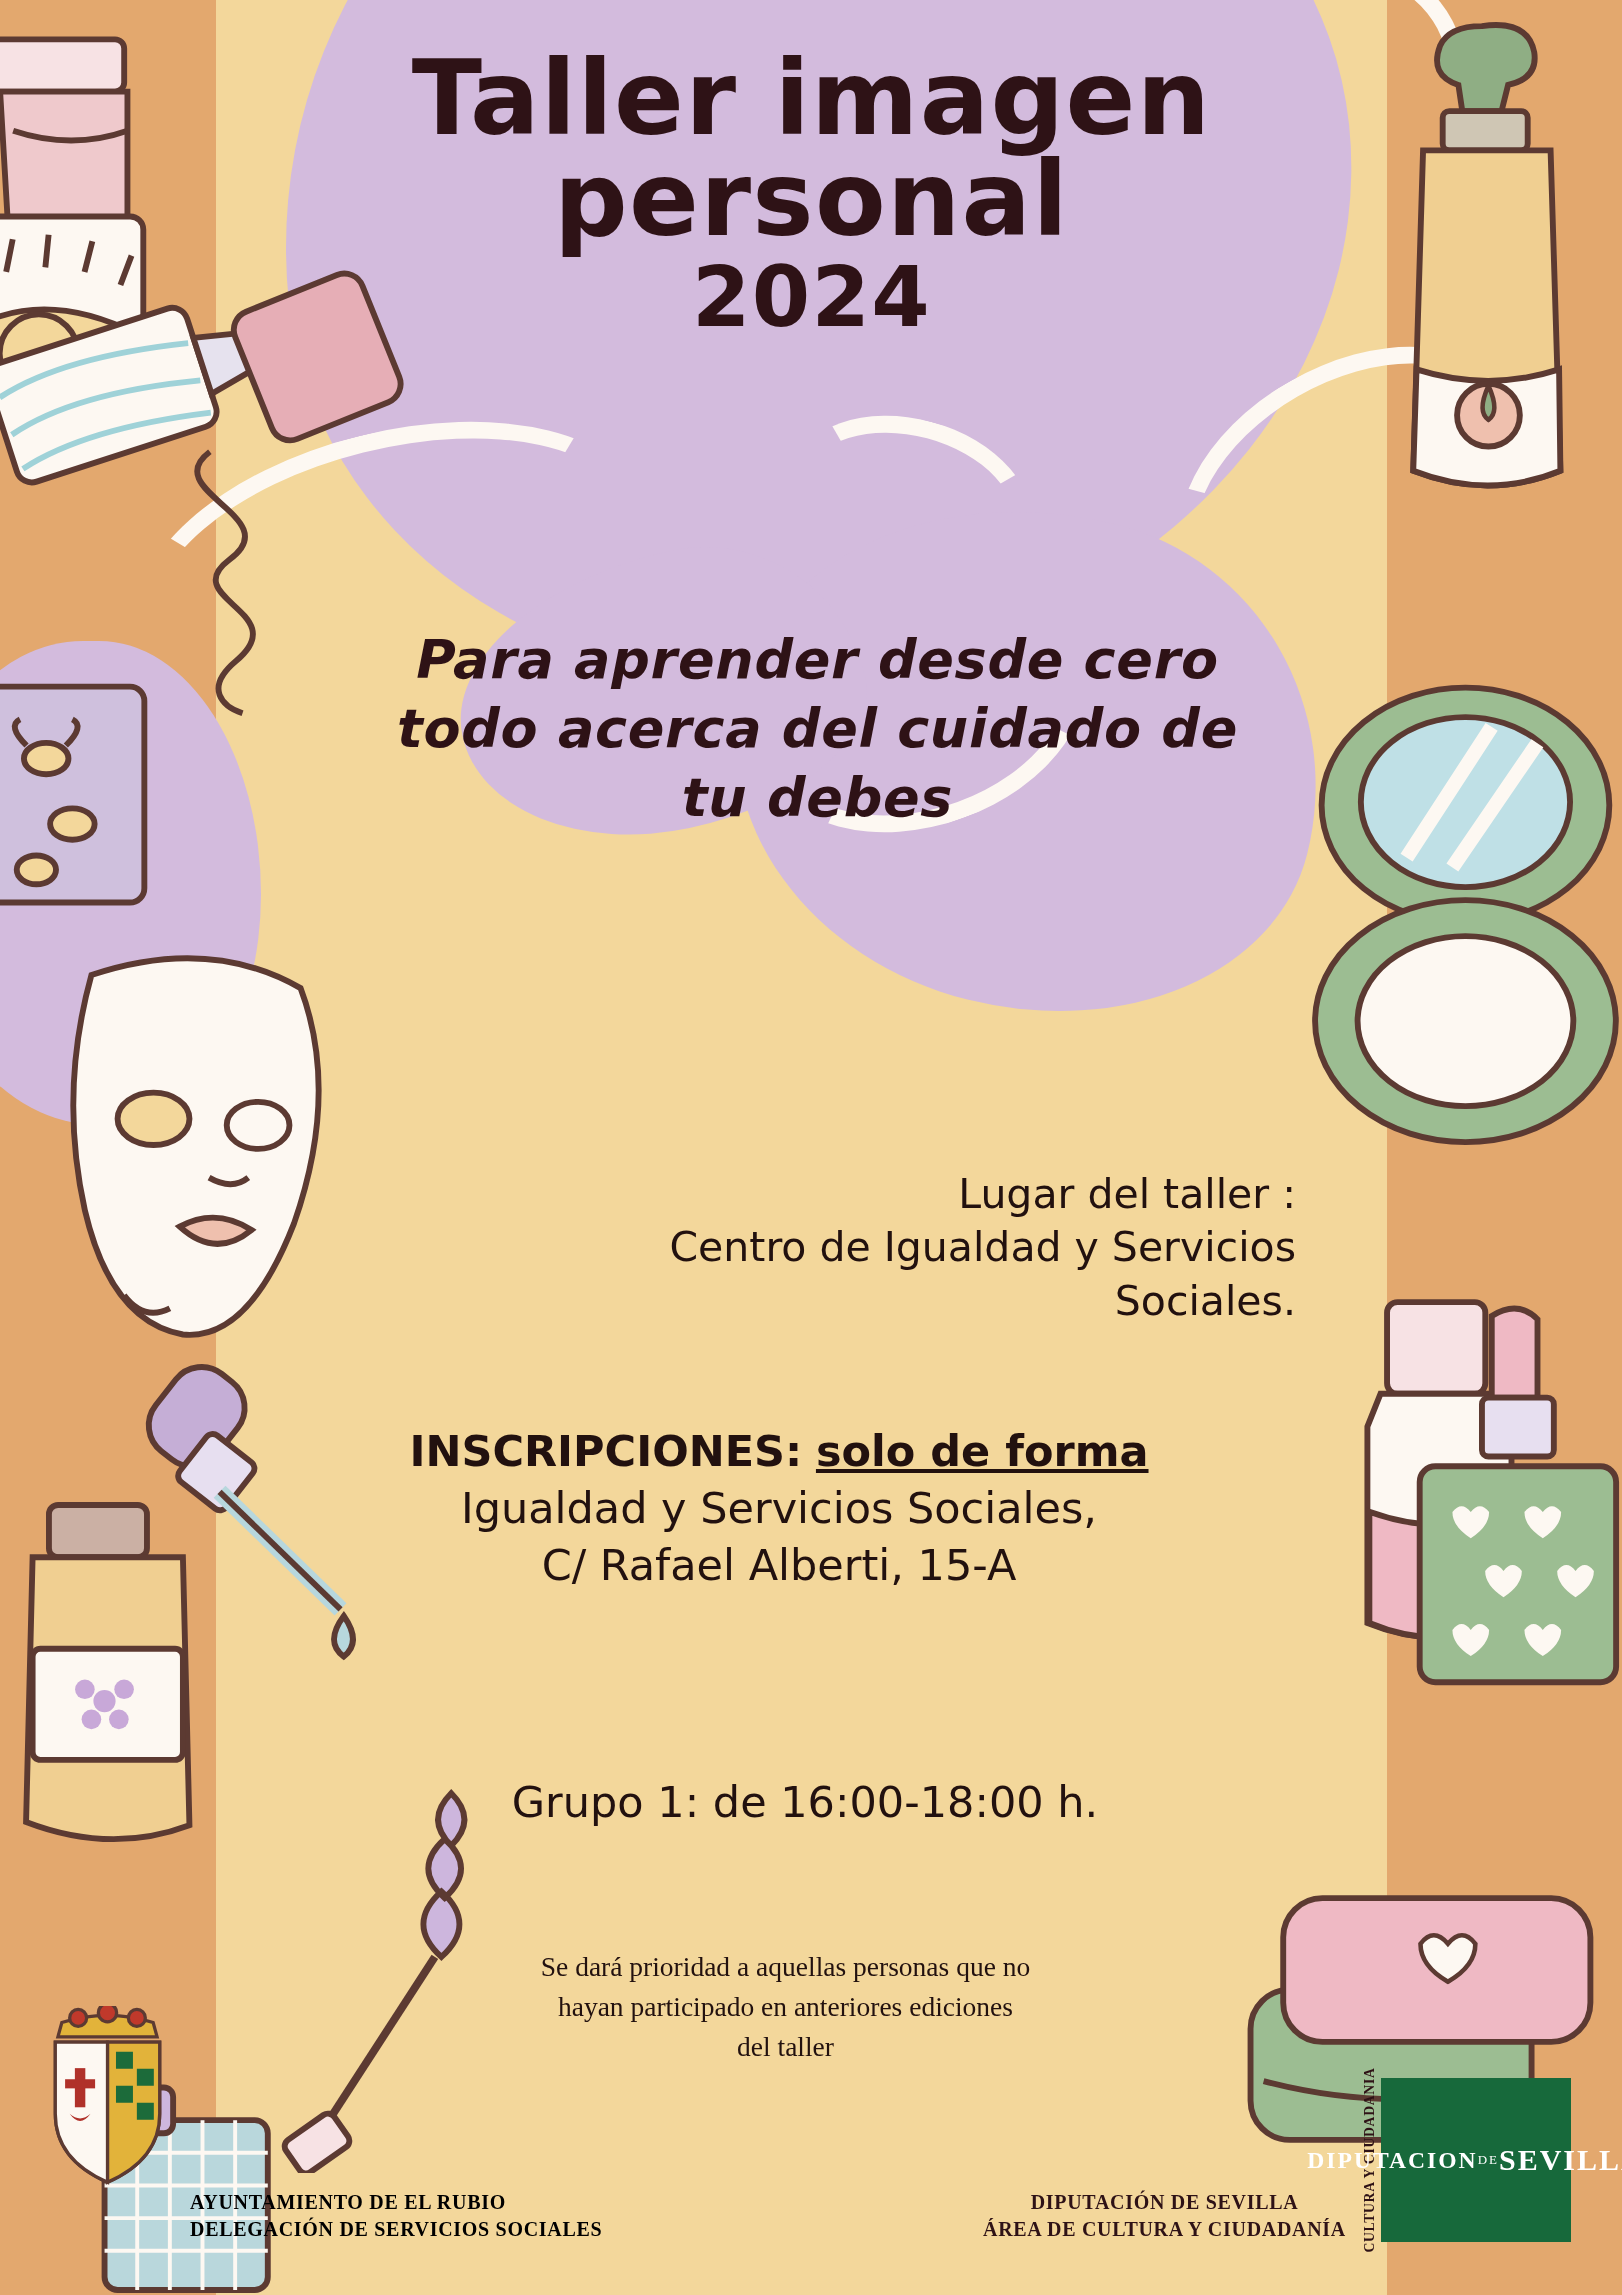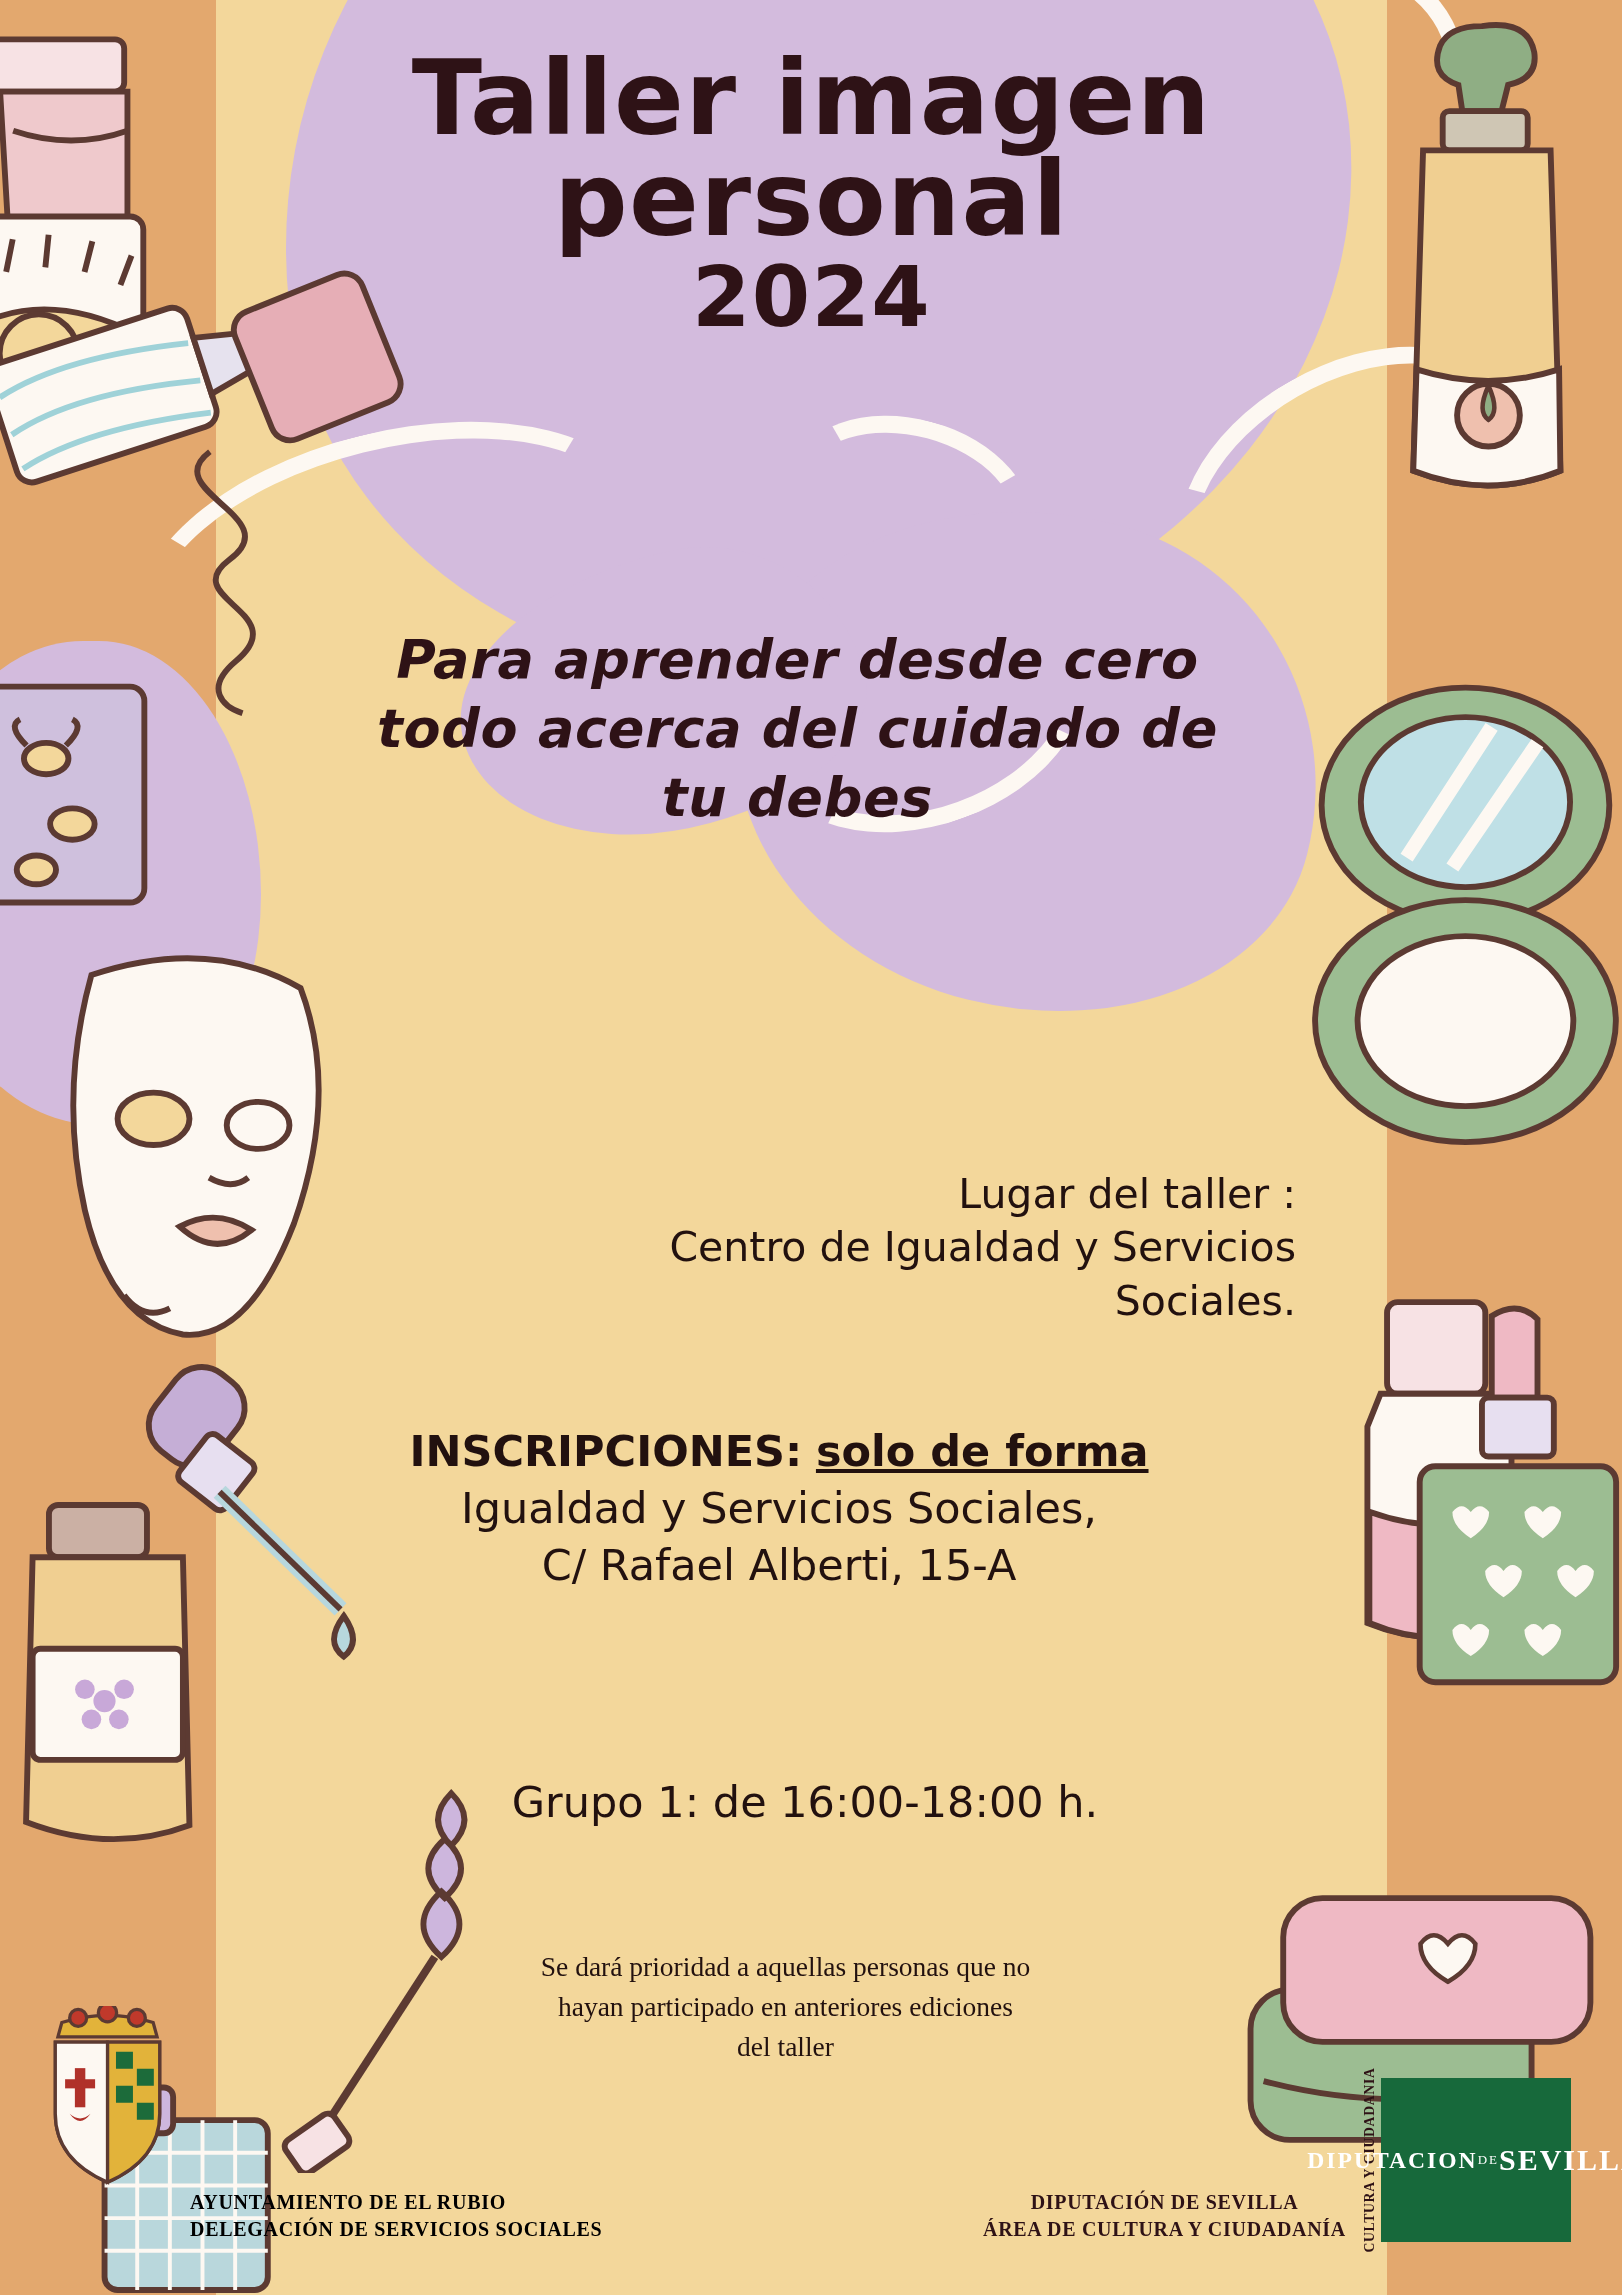--- a/index.html
+++ b/index.html
@@ -61,21 +61,21 @@
     text-align: center; color: #2e1216;
     font-family: "DejaVu Sans", sans-serif;
     font-weight: bold; font-size: 98px; line-height: 1.02;
     letter-spacing: 1.3px;
   }
   .title .l1 { display:block; font-size: 103px; }
   .title .l2 { display:block; font-size: 103px; margin-top: -3.9px;}
   .title .l3 { display:block; font-size: 84px; margin-top: 2.6px;}
 
   .subtitle {
-    position: absolute; left: 212px; width: 1171px; top: 625px;
+    position: absolute; left: 232px; width: 1171px; top: 625px;
     text-align: center; color: #2e1216;
     font-family: "DejaVu Sans", sans-serif;
     font-weight: bold; font-style: italic;
     font-size: 54px; line-height: 1.28; letter-spacing: 0.7px;
   }
 
   .requisitos {
     position: absolute; left: 314px; width: 982px; top: 906px;
     text-align: center; color: #22110f;
     font-family: "Liberation Serif", serif;

